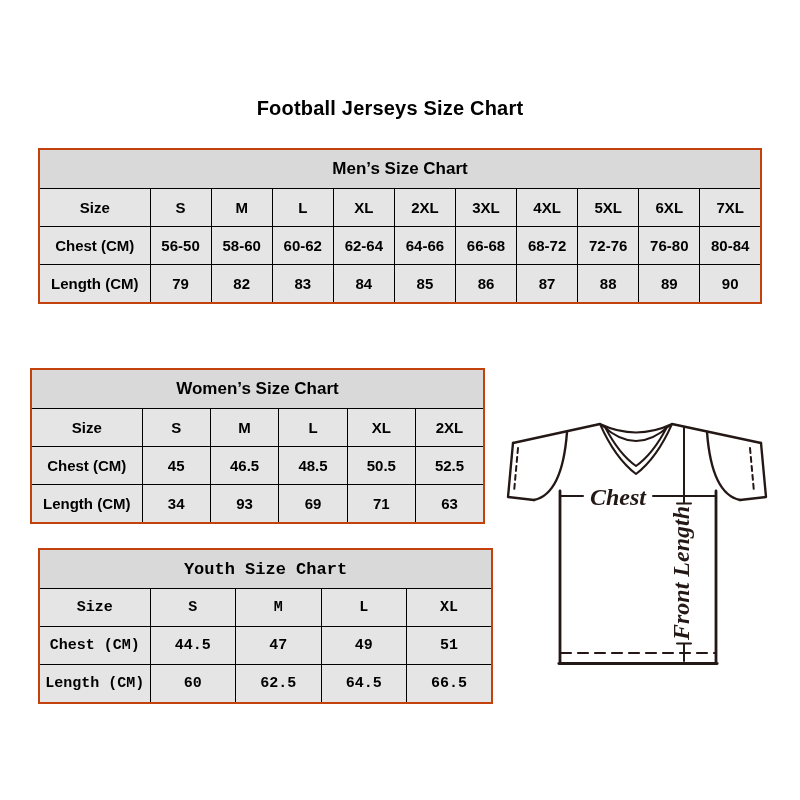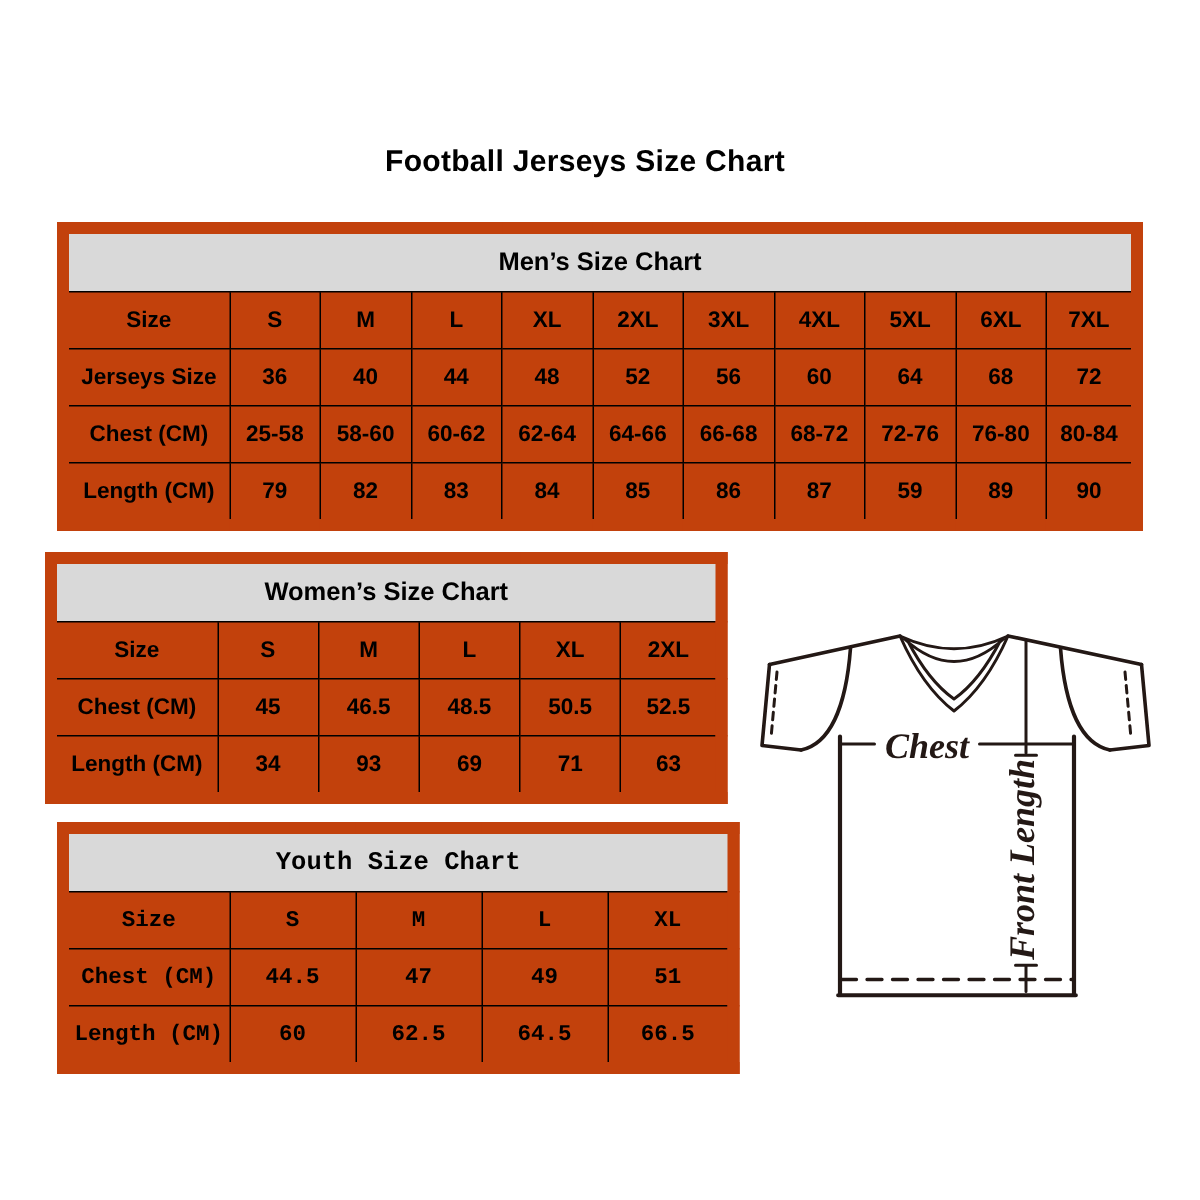--- a/index.html
+++ b/index.html
@@ -20,22 +20,22 @@
     text-align: center;
     font-size: 20px;
     font-weight: bold;
     color: #000000;
     letter-spacing: 0.2px;
   }
   table.sizechart {
     position: absolute;
     border-collapse: collapse;
     table-layout: fixed;
-    border: 8px solid #c2410c;
-    background: #c2410c;
+    border: 2px solid #c2410c;
+    background: #e5e5e5;
   }
   table.sizechart th,
   table.sizechart td {
     border: 1.5px solid #000000;
     text-align: center;
     vertical-align: middle;
     font-weight: bold;
     font-size: 15px;
     color: #000000;
     height: 37px;
@@ -98,55 +98,42 @@
           <td>L</td>
           <td>XL</td>
           <td>2XL</td>
           <td>3XL</td>
           <td>4XL</td>
           <td>5XL</td>
           <td>6XL</td>
           <td>7XL</td>
         </tr>
         <tr>
-          <td>Jerseys Size</td>
-          <td>36</td>
-          <td>40</td>
-          <td>44</td>
-          <td>48</td>
-          <td>52</td>
-          <td>56</td>
-          <td>60</td>
-          <td>64</td>
-          <td>68</td>
-          <td>72</td>
-        </tr>
-        <tr>
           <td>Chest (CM)</td>
-          <td>25-58</td>
+          <td>56-50</td>
           <td>58-60</td>
           <td>60-62</td>
           <td>62-64</td>
           <td>64-66</td>
           <td>66-68</td>
           <td>68-72</td>
           <td>72-76</td>
           <td>76-80</td>
           <td>80-84</td>
         </tr>
         <tr>
           <td>Length (CM)</td>
           <td>79</td>
           <td>82</td>
           <td>83</td>
           <td>84</td>
           <td>85</td>
           <td>86</td>
           <td>87</td>
-          <td>59</td>
+          <td>88</td>
           <td>89</td>
           <td>90</td>
         </tr>
       </tbody>
   </table>
 
   <table id="womens-table" class="sizechart">
       <colgroup>
         <col style="width: 111px;">
         <col>

